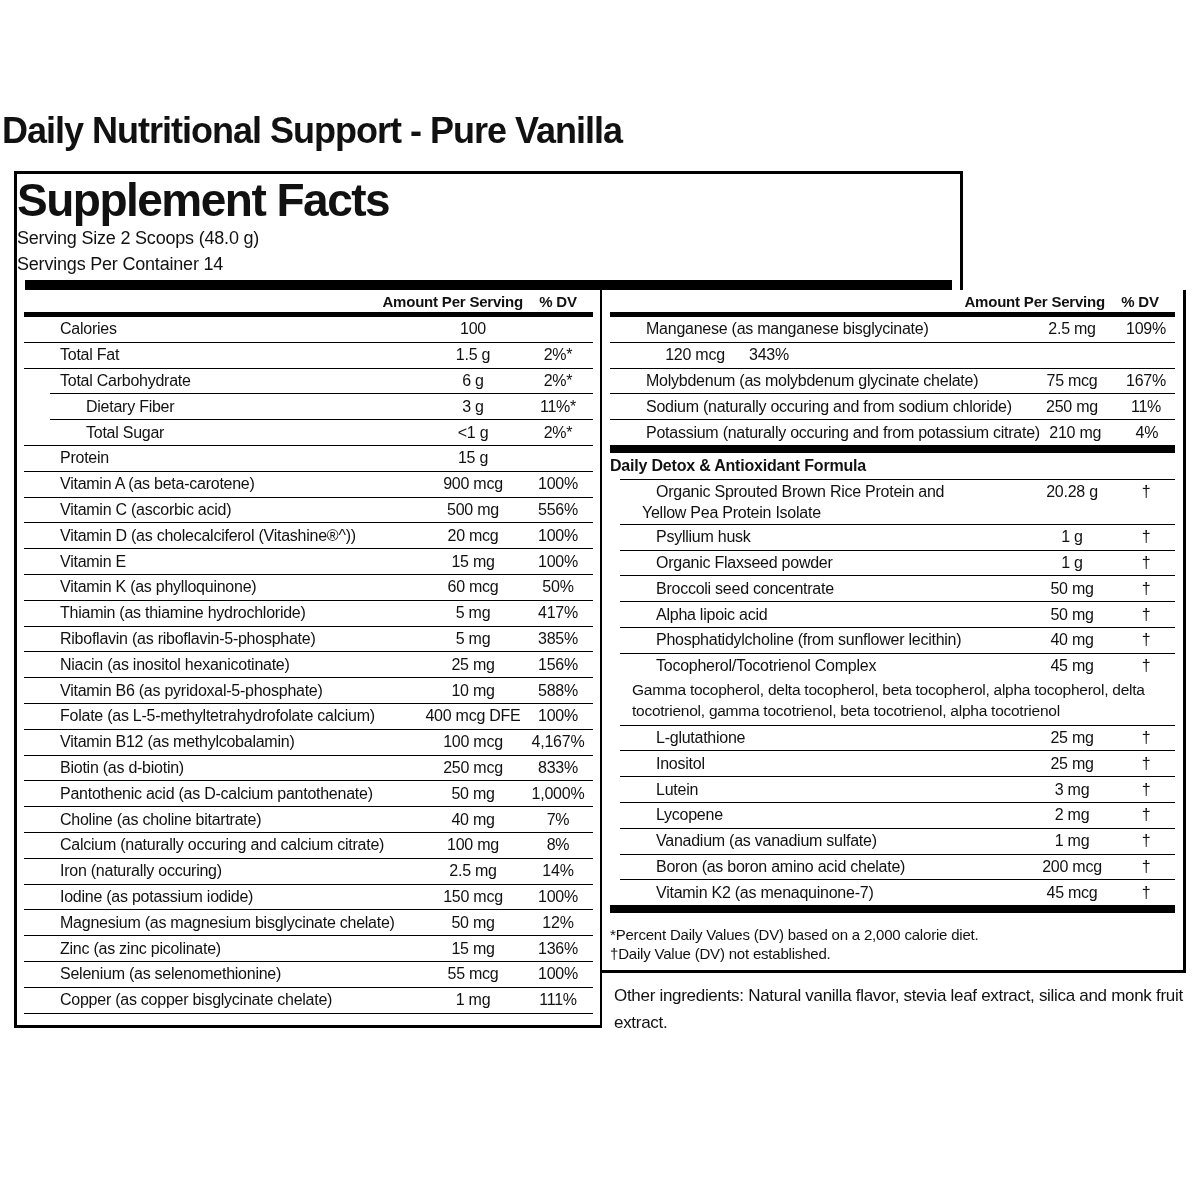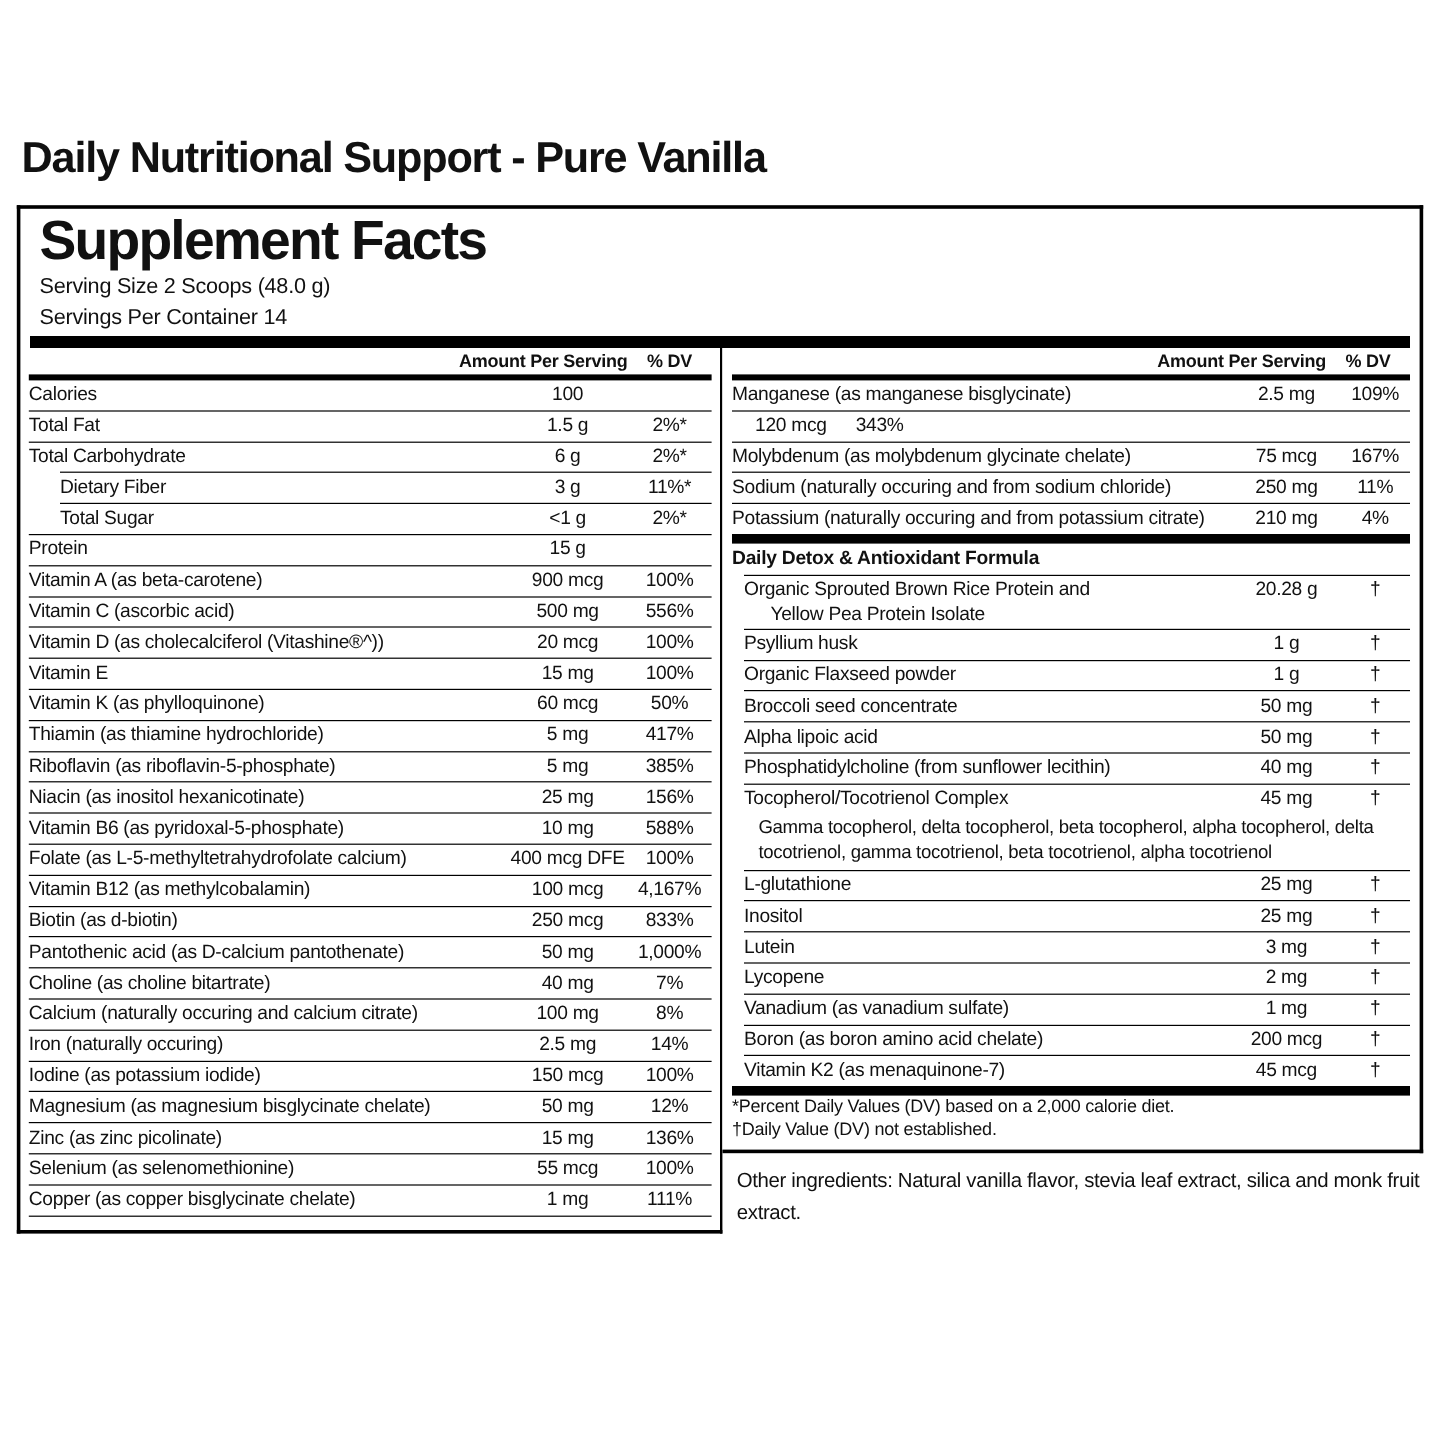--- a/index.html
+++ b/index.html
@@ -1,23 +1,23 @@
 <!DOCTYPE html>
 <html><head>
 <meta charset="utf-8">
 <style>
   html,body{margin:0;padding:0;background:#fff;}
   body{width:1200px;height:1200px;position:relative;font-family:"Liberation Sans",sans-serif;color:#111;}
   .page{position:absolute;inset:0;background:#fff;}
 
-  .page-title{position:absolute;left:18px;top:110px;font-size:36px;font-weight:bold;letter-spacing:-1px;white-space:nowrap;}
+  .page-title{position:absolute;left:2px;top:110px;font-size:36px;font-weight:bold;letter-spacing:-1px;white-space:nowrap;}
 
   
-  .panel-header{position:absolute;left:14px;top:171px;width:1172px;height:119px;box-sizing:border-box;
-    border:3px solid #000;border-bottom:none;padding:0 16px;background:#fff;}
+  .panel-header{position:absolute;left:14px;top:171px;width:949px;height:119px;box-sizing:border-box;
+    border:3px solid #000;border-bottom:none;padding:0 0;background:#fff;}
   .sf-title{font-size:46px;font-weight:bold;letter-spacing:-1.5px;line-height:1.02;margin-top:3px;}
   .serving-line{font-size:18px;line-height:23px;margin-top:3px;letter-spacing:-0.2px;}
   .top-bar{position:absolute;left:8px;right:8px;bottom:0;height:10px;background:#000;}
 
   
   .columns{position:absolute;left:14px;top:290px;width:1172px;display:flex;align-items:flex-start;}
   .col-left{width:588px;box-sizing:border-box;border-left:3px solid #000;border-right:2px solid #000;
     border-bottom:3px solid #000;padding:0 7px;background:#fff;}
   .col-right{width:584px;box-sizing:border-box;}
   .right-box{box-sizing:border-box;border-right:3px solid #000;border-bottom:3px solid #000;padding:0 8px;background:#fff;}
@@ -25,34 +25,34 @@
   .col-hdr{display:flex;align-items:center;height:22px;font-weight:bold;font-size:15px;letter-spacing:-0.2px;}
   .hdr-amt{margin-left:auto;}
   .hdr-dv{width:70px;text-align:center;}
   .hdr-bar{height:5px;background:#000;}
   .mid-bar{height:8px;background:#000;}
 
   .row{border-top:1.8px solid #000;}
   .row.first{border-top:none;}
   .row.ind{margin-left:26px;}
   .row.dx{margin-left:10px;}
-  .line{display:flex;align-items:center;height:24.8px;font-size:16px;letter-spacing:-0.25px;white-space:nowrap;}
+  .line{display:flex;align-items:center;height:24.8px;font-size:16px;letter-spacing:-0.25px;white-space:nowrap;margin-left:36px;}
   .nm{flex:1 1 auto;min-width:0;}
   .amt{width:100px;text-align:center;margin-left:4px;}
   .dv{width:70px;text-align:center;}
   .col-right .amt{width:90px;}
   .col-right .dv{width:58px;}
   .line2{display:flex;align-items:center;height:21px;padding-left:22px;font-size:16px;letter-spacing:-0.25px;margin-top:-2px;}
   .sub{font-size:15.5px;line-height:21.5px;padding:0 0 3px 12px;letter-spacing:-0.25px;}
 
   .detox-hdr{display:flex;align-items:center;height:26px;font-weight:bold;font-size:16px;letter-spacing:-0.2px;text-align:right;}
 
   .bottom-spacer{border-top:1.8px solid #000;height:11px;}
 
-  .footnotes{padding:0 0 7px;}
+  .footnotes{padding:12px 0 7px;}
   .footnote{font-size:15px;line-height:19px;letter-spacing:-0.2px;}
 
   .other-ing{padding:9px 0 0 12px;font-size:17px;line-height:27px;letter-spacing:-0.3px;}
 </style>
 </head>
 <body>
 
 <div class="page">
 
   <div class="page-title">Daily Nutritional Support - Pure Vanilla</div>

